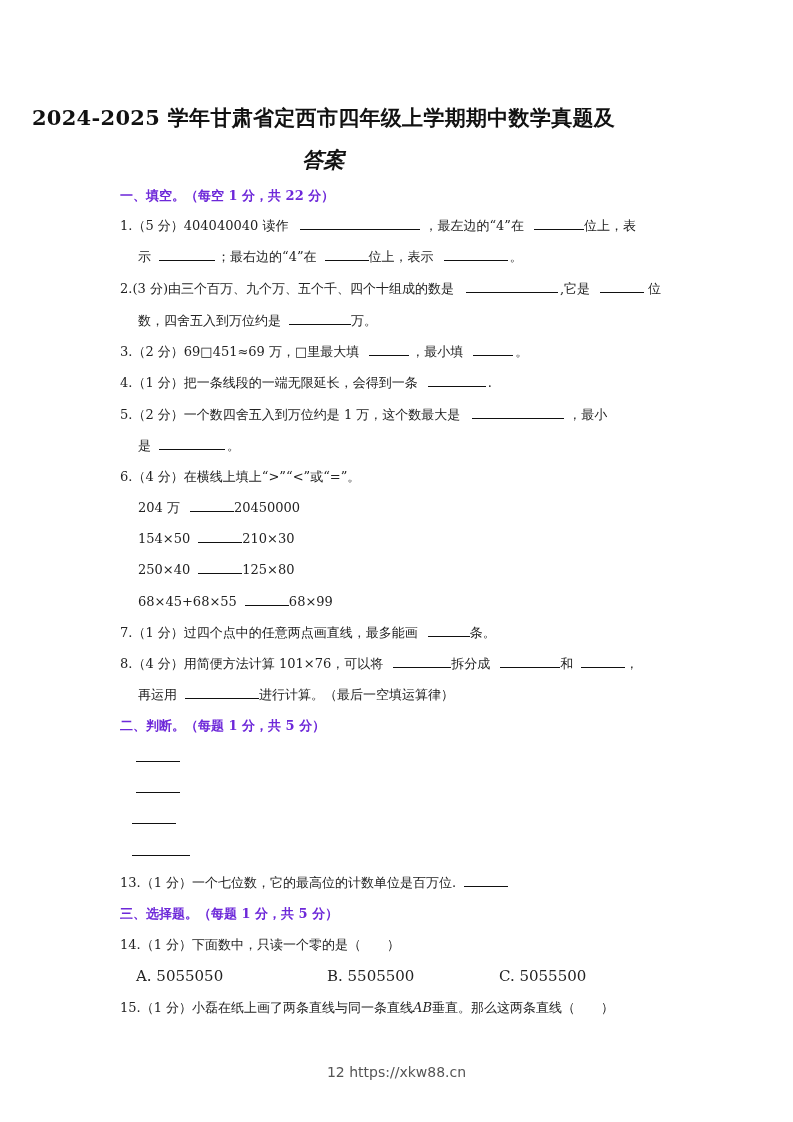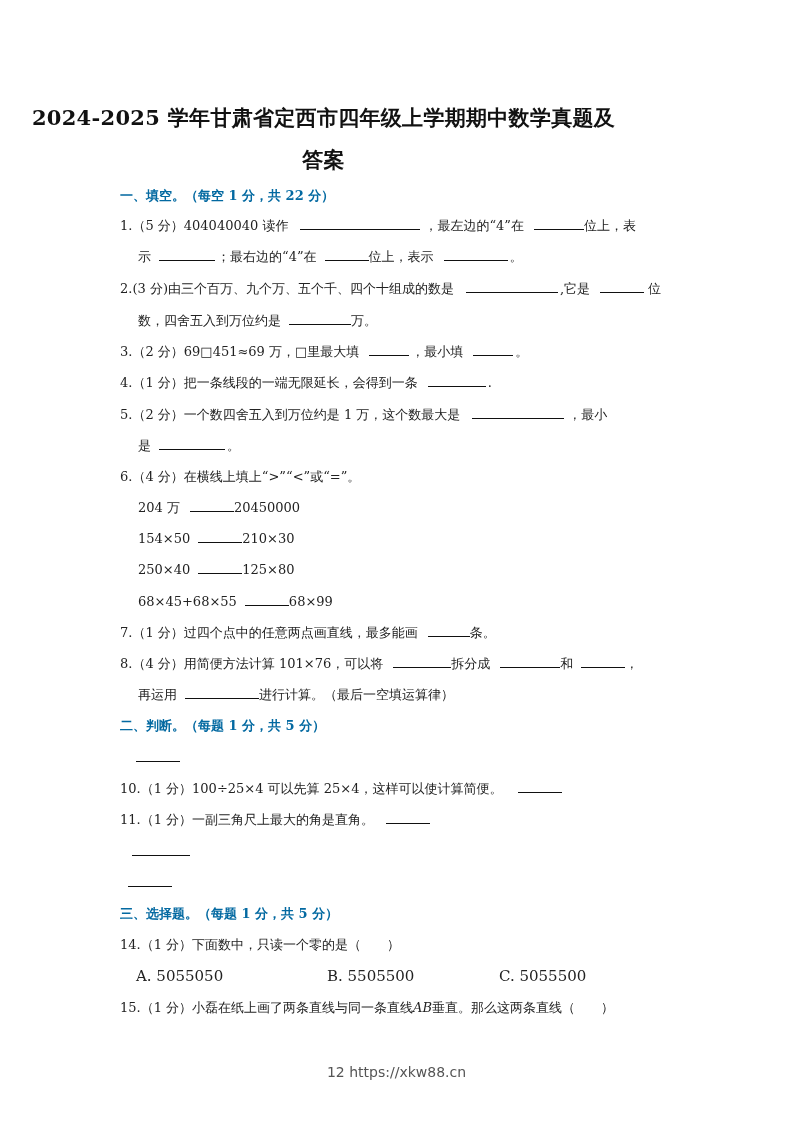--- a/index.html
+++ b/index.html
@@ -1,24 +1,24 @@
 <!DOCTYPE html>
 <html><head>
 <meta charset="utf-8">
 <style>
   html, body { margin: 0; padding: 0; background: #ffffff; }
   body { width: 793px; height: 1122px; position: relative; overflow: hidden;
          font-family: "DejaVu Serif", "Liberation Serif", serif; color: #222; }
   .title { position: absolute; left: 0; width: 647px; text-align: center;
            font-weight: bold; font-size: 21px; color: #111; letter-spacing: 0.3px; }
   .t1 { top: 104px; }
-  .t2 { top: 146px; }
+  .t2 { top: 146px; font-style: italic; }
   .line { position: absolute; left: 120px; font-size: 13px; white-space: nowrap; line-height: 18px; }
   .indent { left: 138px; }
-  .sec { font-weight: bold; font-size: 13px; color: #0369a1; }
+  .sec { font-weight: bold; font-size: 13px; color: #6d28d9; }
   .blank { display: inline-block; border-bottom: 1px solid #111; height: 12px; vertical-align: baseline; margin: 0 4px; }
   .footer { position: absolute; top: 1064px; left: 0; width: 793px; text-align: center;
             font-family: "DejaVu Sans", "Liberation Sans", sans-serif; font-size: 14px; color: #555; }
   .opt { position: absolute; font-size: 15px; line-height: 18px; white-space: nowrap; }
 </style>
 </head>
 <body>
 
 <div class="title t1">2024-2025 学年甘肃省定西市四年级上学期期中数学真题及</div>
 <div class="title t2">答案</div>
@@ -78,30 +78,30 @@
 <div class="line indent" style="top:686px">
   <span>再运用</span><span class="blank" style="width:74px;margin-left:8px;margin-right:0"></span><span>进行计算。（最后一空填运算律）</span>
 </div>
 
 <div class="line sec" style="top:717px">二、判断。（每题 1 分，共 5 分）</div>
 
 <div class="line" style="top:749px">
   <span class="blank" style="width:44px;margin-left:16px"></span>
 </div>
 <div class="line" style="top:780px">
-  <span>10.（1 分）100÷25×4 可以先算 25×4，这样可以使计算简便。</span><span class="blank" style="width:44px;margin-left:16px"></span>
+  <span class="blank" style="width:44px;margin-left:16px"></span>
 </div>
 <div class="line" style="top:811px">
-  <span>11.（1 分）一副三角尺上最大的角是直角。</span><span class="blank" style="width:44px;margin-left:12px"></span>
+  <span class="blank" style="width:44px;margin-left:12px"></span>
 </div>
 <div class="line" style="top:843px">
   <span class="blank" style="width:58px;margin-left:12px"></span>
 </div>
 <div class="line" style="top:874px">
-  <span class="blank" style="width:44px;margin-left:8px"></span>
+  <span>13.（1 分）一个七位数，它的最高位的计数单位是百万位.</span><span class="blank" style="width:44px;margin-left:8px"></span>
 </div>
 
 <div class="line sec" style="top:905px">三、选择题。（每题 1 分，共 5 分）</div>
 
 <div class="line" style="top:936px">14.（1 分）下面数中，只读一个零的是（　　）</div>
 <div class="opt" style="top:967px;left:136px">A. 5055050</div>
 <div class="opt" style="top:967px;left:327px">B. 5505500</div>
 <div class="opt" style="top:967px;left:499px">C. 5055500</div>
 
 <div class="line" style="top:999px">

